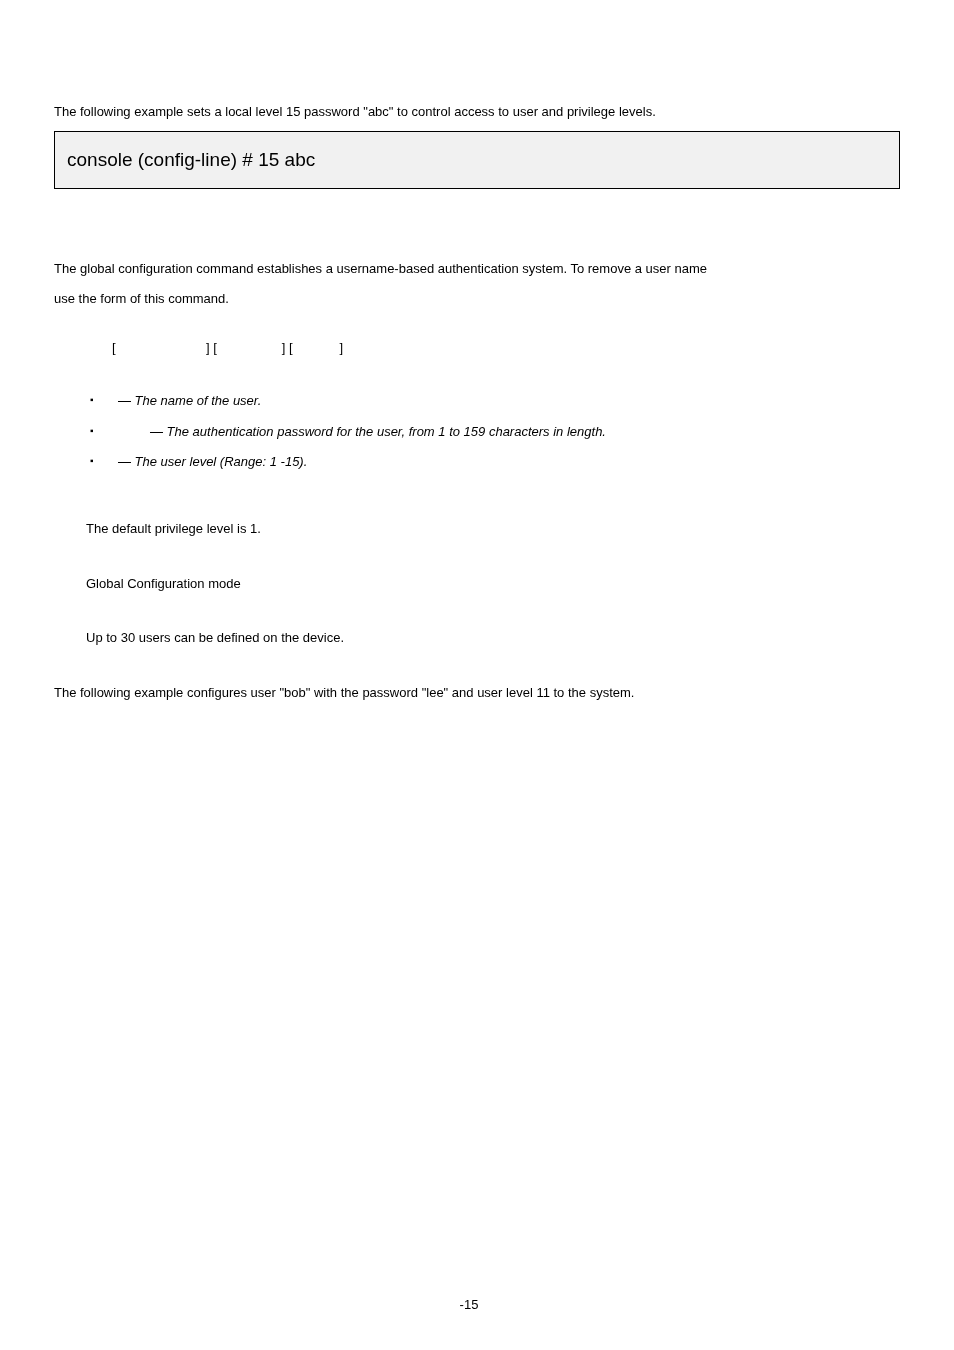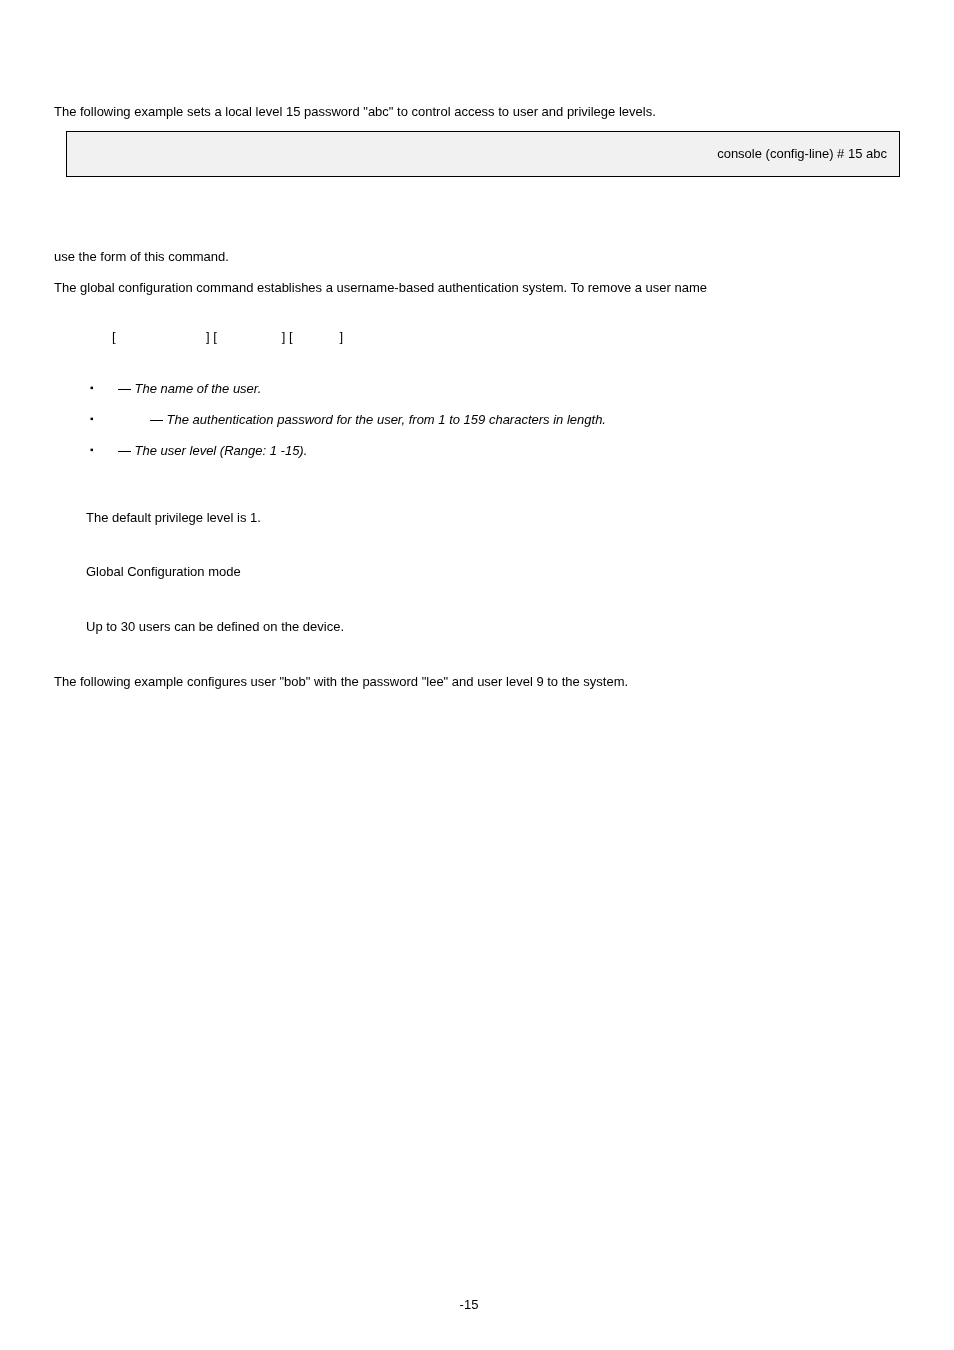--- a/index.html
+++ b/index.html
@@ -18,23 +18,22 @@
     padding: 100px 54px 40px 54px;
     position: relative;
   }
   .para {
     margin: 0 0 6px 0;
   }
   .codebox {
     border: 1px solid #000;
     background: #f1f1f1;
     padding: 10px 12px;
-    margin: 4px 0 22px 12px;
-    font-size: 13px;
-    text-align: right;
+    margin: 4px 0 22px 0;
+    font-size: 19px;
   }
   .codebox span {
     white-space: pre;
   }
   .block {
     margin-bottom: 30px;
     margin-left: 32px;
   }
   ul.params {
     list-style: none;
@@ -78,41 +77,41 @@
 
   <p class="para">The following example sets a local level 15 password "abc" to control access to user and privilege levels.</p>
 
   <div class="codebox">
     <span>console (config-line) # </span><span>15 abc</span>
   </div>
 
   <div class="spacer-lg"></div>
 
   <p class="para">
-    <span>use the </span><span>form of this command.</span>
+    <span>The </span><span>global configuration command establishes a username-based authentication system. To remove a user name</span>
   </p>
   <p class="para">
-    <span>The </span><span>global configuration command establishes a username-based authentication system. To remove a user name</span>
+    <span>use the </span><span>form of this command.</span>
   </p>
 
   <div class="spacer-md"></div>
 
   <div class="syntax-line"><span>[</span><span>                         </span><span>] [</span><span>                  </span><span>] [</span><span>             </span><span>]</span></div>
 
   <ul class="params">
     <li><span>— The name of the user.</span></li>
     <li><span style="display:inline-block;width:32px"></span><span>— The authentication password for the user, from 1 to 159 characters in length.</span></li>
     <li><span>— The user level (Range: 1 -15).</span></li>
   </ul>
 
   <div class="spacer-md"></div>
 
   <p class="para block">The default privilege level is 1.</p>
 
   <p class="para block">Global Configuration mode</p>
 
   <p class="para block">Up to 30 users can be defined on the device.</p>
 
-  <p class="para">The following example configures user "bob" with the password "lee" and user level 9 to the system.</p>
+  <p class="para">The following example configures user "bob" with the password "lee" and user level 11 to the system.</p>
 
 
   <div class="footer">-15</div>
 </div>
 
 </body></html>

